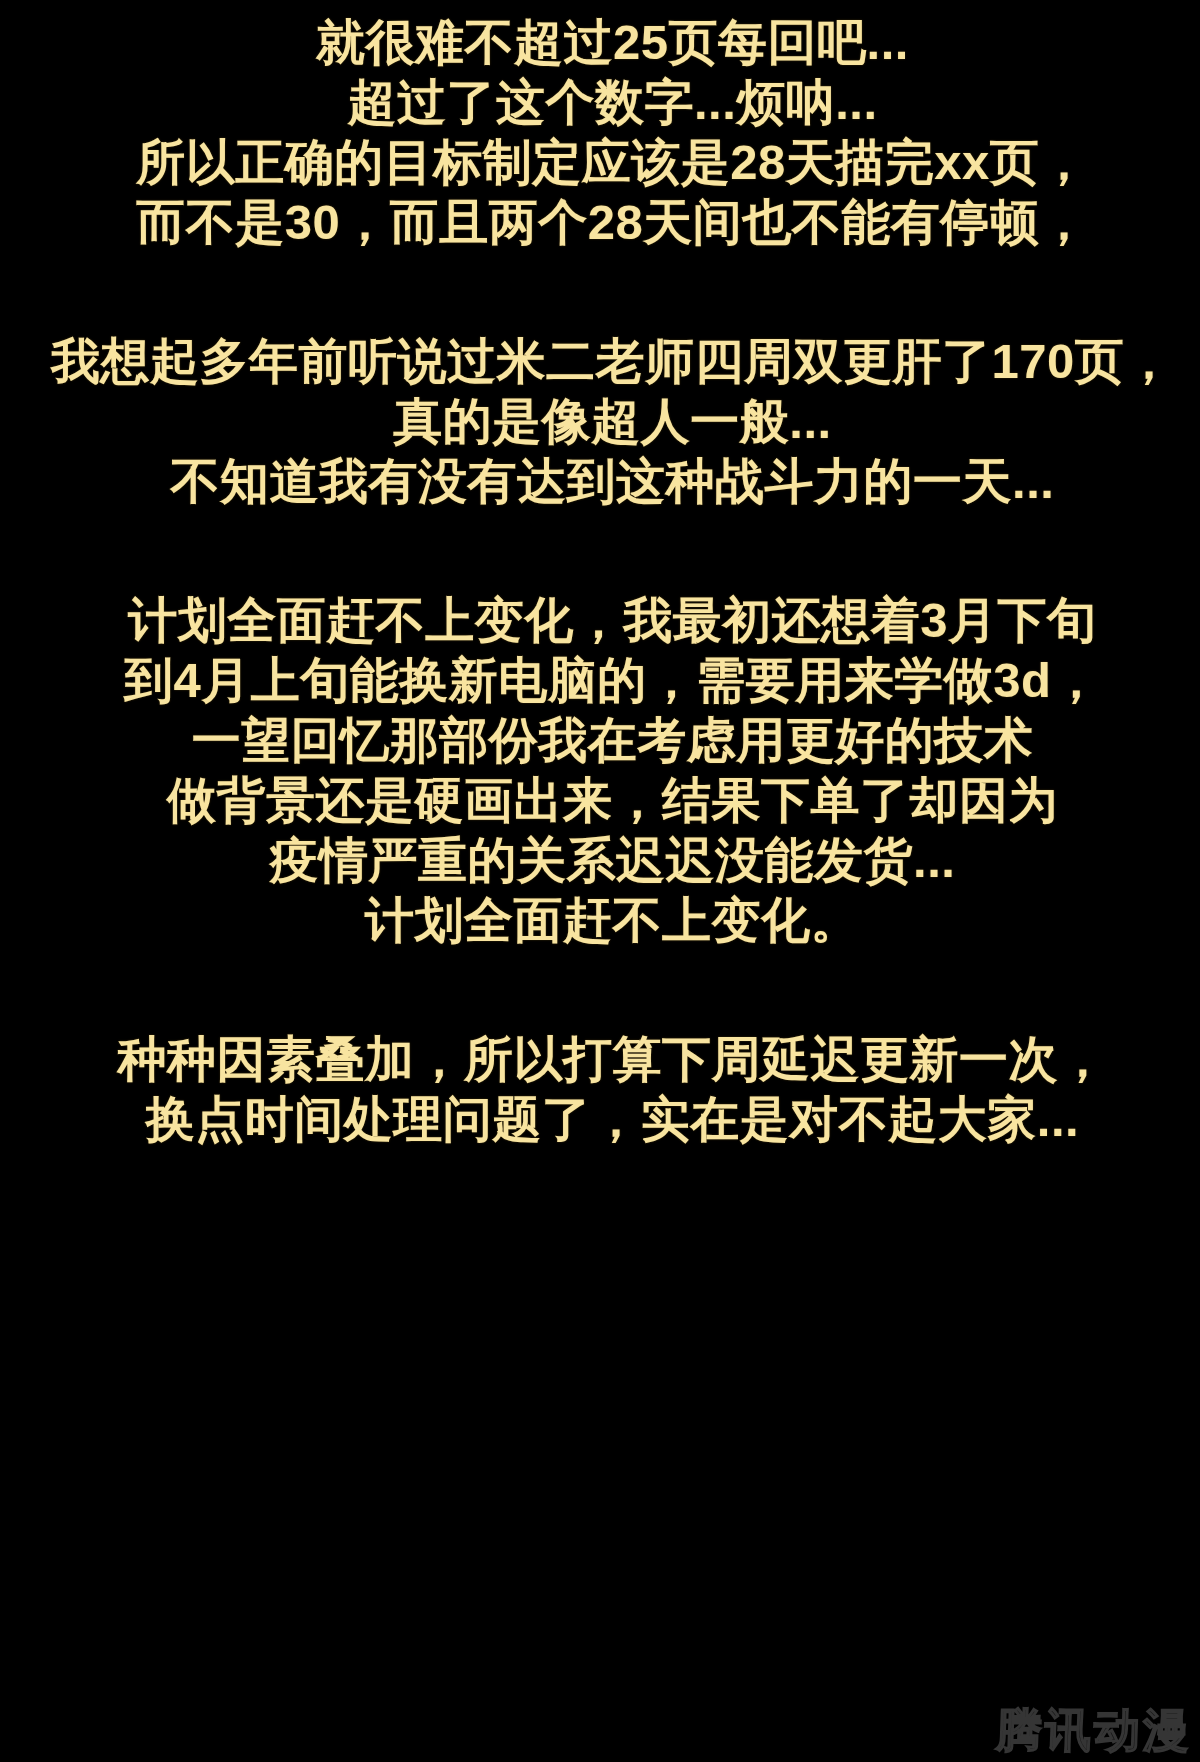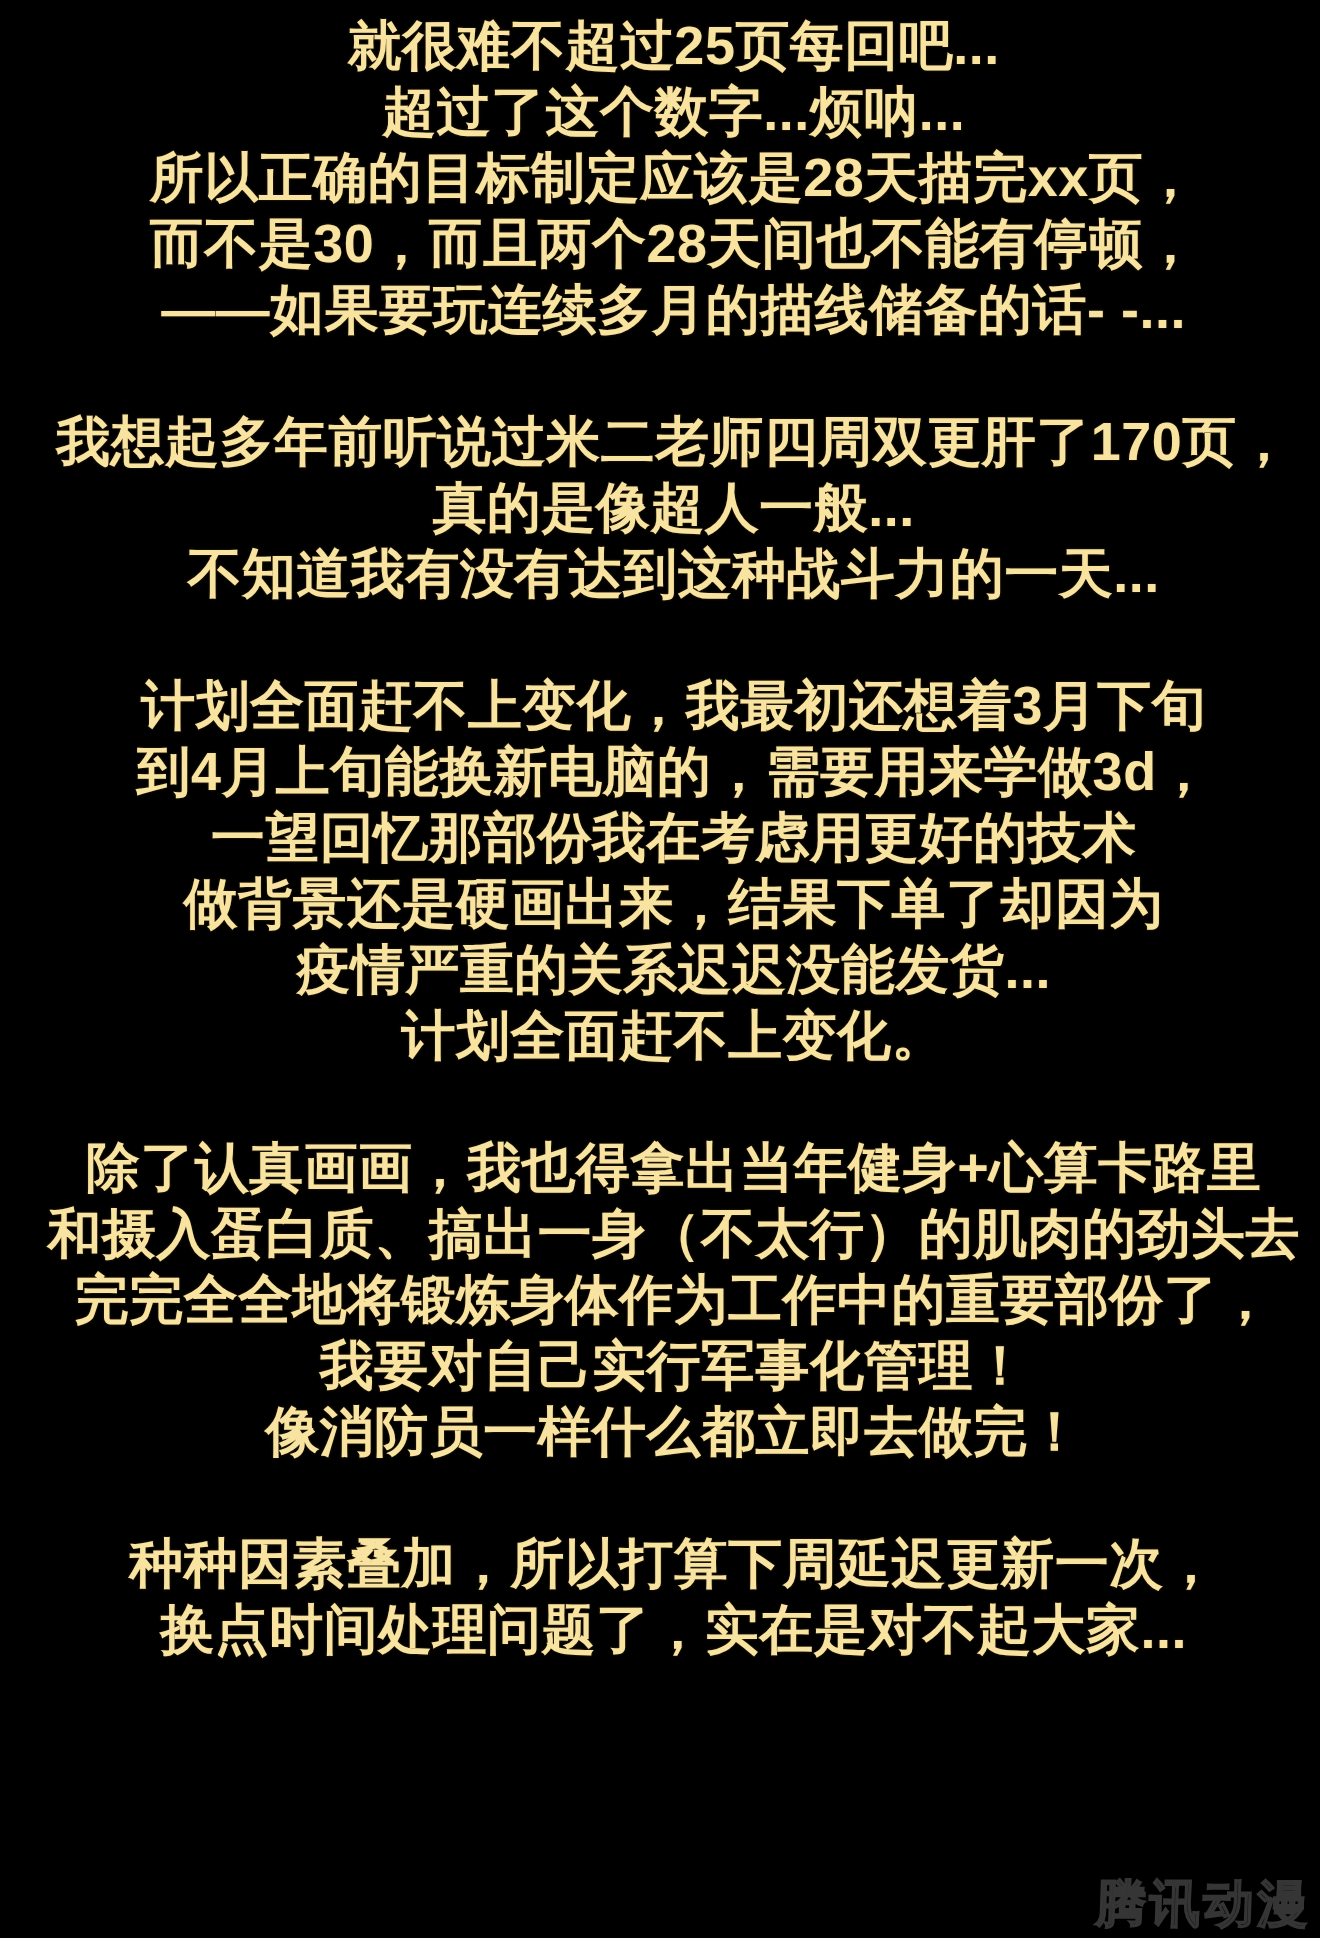--- a/index.html
+++ b/index.html
@@ -16,21 +16,21 @@
   }
   .content {
     padding-top: 12px;
     text-align: center;
     padding-left: 25px;
   }
   .paragraph {
     margin: 0;
   }
   .paragraph + .paragraph {
-    margin-top: 60px; 
+    margin-top: 79px; 
   }
   .text-line {
     font-size: 49px;
     line-height: 60px;
     font-weight: 700;
     letter-spacing: 0.5px;
     color: var(--text-color, #f8e4a0);
     white-space: nowrap;
     
     text-shadow: 0 0 2px rgba(120, 90, 20, 0.55);
@@ -53,41 +53,33 @@
 </head>
 <body style="--bg-color: #000000; --text-color: #f8e4a0; --watermark-color: #141414;">
 
 <div class="content">
 
 <div class="paragraph">
       <div class="text-line">就很难不超过25页每回吧...</div>
       <div class="text-line">超过了这个数字...烦呐...</div>
       <div class="text-line">所以正确的目标制定应该是28天描完xx页，</div>
       <div class="text-line">而不是30，而且两个28天间也不能有停顿，</div>
-      <div class="text-line">——如果要玩连续多月的描线储备的话- -...</div>
     </div>
     <div class="paragraph">
       <div class="text-line">我想起多年前听说过米二老师四周双更肝了170页，</div>
       <div class="text-line">真的是像超人一般...</div>
       <div class="text-line">不知道我有没有达到这种战斗力的一天...</div>
     </div>
     <div class="paragraph">
       <div class="text-line">计划全面赶不上变化，我最初还想着3月下旬</div>
       <div class="text-line">到4月上旬能换新电脑的，需要用来学做3d，</div>
       <div class="text-line">一望回忆那部份我在考虑用更好的技术</div>
       <div class="text-line">做背景还是硬画出来，结果下单了却因为</div>
       <div class="text-line">疫情严重的关系迟迟没能发货...</div>
       <div class="text-line">计划全面赶不上变化。</div>
     </div>
     <div class="paragraph">
-      <div class="text-line">除了认真画画，我也得拿出当年健身+心算卡路里</div>
-      <div class="text-line">和摄入蛋白质、搞出一身（不太行）的肌肉的劲头去</div>
-      <div class="text-line">完完全全地将锻炼身体作为工作中的重要部份了，</div>
-      <div class="text-line">我要对自己实行军事化管理！</div>
-      <div class="text-line">像消防员一样什么都立即去做完！</div>
-    </div>
-    <div class="paragraph">
       <div class="text-line">种种因素叠加，所以打算下周延迟更新一次，</div>
       <div class="text-line">换点时间处理问题了，实在是对不起大家...</div>
     </div>
   </div>
 
 <div class="watermark">腾讯动漫</div>
 
 </body></html>

